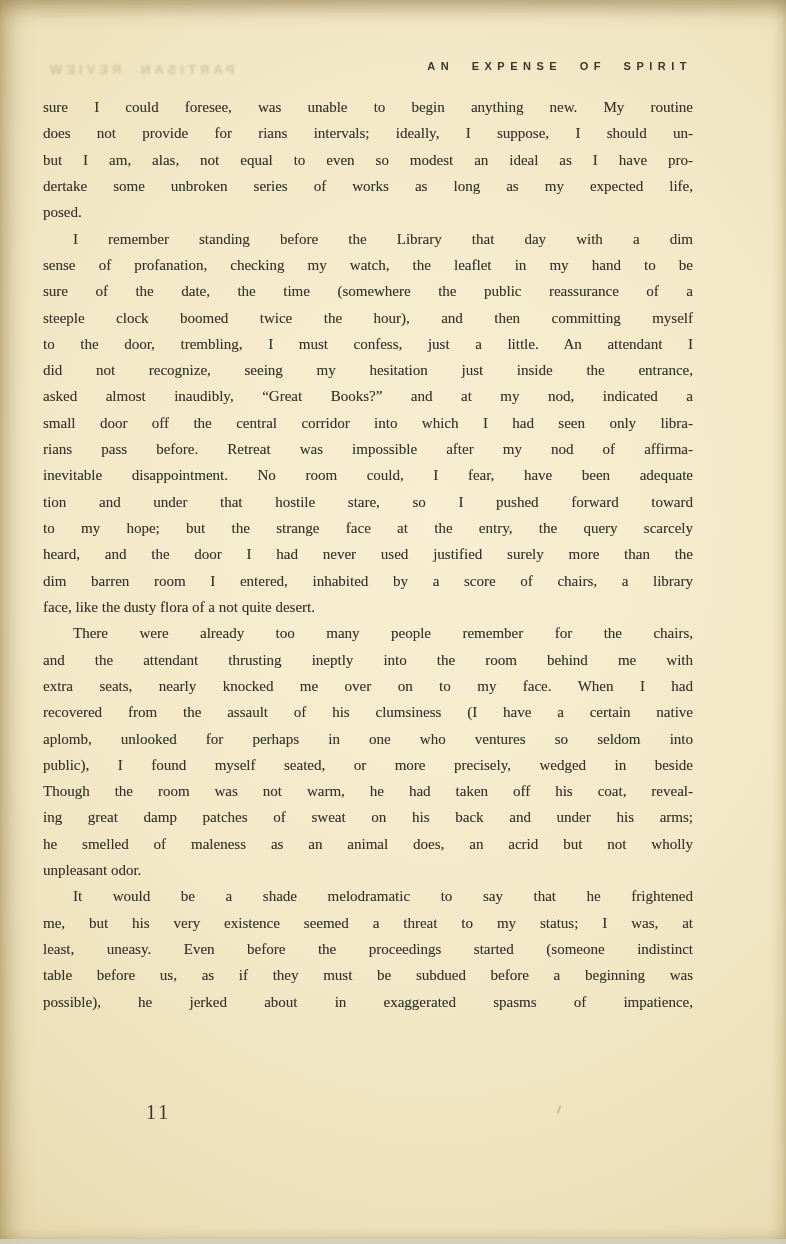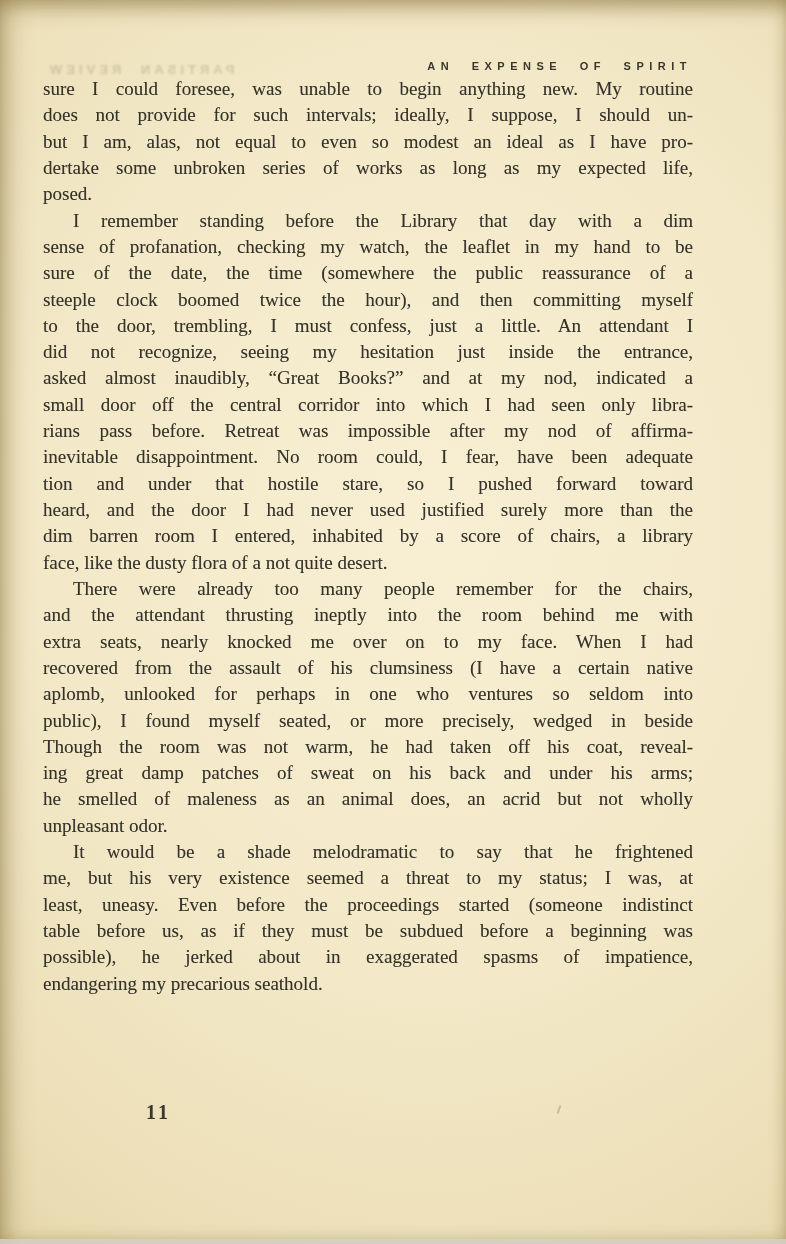--- a/index.html
+++ b/index.html
@@ -32,68 +32,69 @@
   .ghost {
     position: absolute; top: 62px; left: 46px;
     display: inline-block;
     transform: scaleX(-1);
     font-family: "Liberation Sans", sans-serif;
     font-weight: bold; font-size: 13px;
     letter-spacing: 4px; word-spacing: 8px;
     color: #968c6b; opacity: .35; filter: blur(1px);
   }
   .body-text {
-    position: absolute; top: 76px; left: 43px; width: 650px;
-    color: #34322a; font-size: 19px; line-height: 26.32px;
+    position: absolute; top: 94px; left: 43px; width: 650px;
+    color: #34322a; font-size: 15px; line-height: 26.32px;
     text-shadow: 0.2px 0.2px 0 rgba(40, 38, 30, .30);
   }
   .line {
     text-align: justify;
     text-align-last: justify;
     height: 26.32px;
   }
   .line.last { text-align-last: left; font-family: Liberation Serif, serif; }
   .para.indent .line:first-child { text-indent: 30px; }
   .pagenum {
     position: absolute; top: 1101px; left: 146px;
-    font-size: 20px; font-weight: bold; letter-spacing: 3px;
+    font-size: 20px; font-weight: normal; letter-spacing: 3px;
     color: #3a372e;
   }
   .speck {
     position: absolute; top: 1105px; left: 558px;
     width: 2px; height: 9px; background: #b3a47a;
     transform: rotate(20deg); opacity: .6; border-radius: 1px;
   }
 </style>
 </head>
 <body>
 
 <div class="page">
   <div class="ghost">PARTISAN REVIEW</div>
   <div class="running-header">AN EXPENSE OF SPIRIT</div>
   <div class="body-text">
       <div class="para">
         <div class="line">sure I could foresee, was unable to begin anything new. My routine</div>
-        <div class="line">does not provide for such intervals; ideally, I suppose, I should un-</div>
+        <div class="line">does not provide for rians intervals; ideally, I suppose, I should un-</div>
         <div class="line">but I am, alas, not equal to even so modest an ideal as I have pro-</div>
         <div class="line">dertake some unbroken series of works as long as my expected life,</div>
         <div class="line last">posed.</div>
       </div>
       <div class="para indent">
         <div class="line">I remember standing before the Library that day with a dim</div>
         <div class="line">sense of profanation, checking my watch, the leaflet in my hand to be</div>
         <div class="line">sure of the date, the time (somewhere the public reassurance of a</div>
         <div class="line">steeple clock boomed twice the hour), and then committing myself</div>
         <div class="line">to the door, trembling, I must confess, just a little. An attendant I</div>
         <div class="line">did not recognize, seeing my hesitation just inside the entrance,</div>
         <div class="line">asked almost inaudibly, “Great Books?” and at my nod, indicated a</div>
         <div class="line">small door off the central corridor into which I had seen only libra-</div>
         <div class="line">rians pass before. Retreat was impossible after my nod of affirma-</div>
         <div class="line">inevitable disappointment. No room could, I fear, have been adequate</div>
         <div class="line">tion and under that hostile stare, so I pushed forward toward</div>
+        <div class="line">to my hope; but the strange face at the entry, the query scarcely</div>
         <div class="line">heard, and the door I had never used justified surely more than the</div>
         <div class="line">dim barren room I entered, inhabited by a score of chairs, a library</div>
         <div class="line last">face, like the dusty flora of a not quite desert.</div>
       </div>
       <div class="para indent">
         <div class="line">There were already too many people remember for the chairs,</div>
         <div class="line">and the attendant thrusting ineptly into the room behind me with</div>
         <div class="line">extra seats, nearly knocked me over on to my face. When I had</div>
         <div class="line">recovered from the assault of his clumsiness (I have a certain native</div>
         <div class="line">aplomb, unlooked for perhaps in one who ventures so seldom into</div>
@@ -102,18 +103,17 @@
         <div class="line">ing great damp patches of sweat on his back and under his arms;</div>
         <div class="line">he smelled of maleness as an animal does, an acrid but not wholly</div>
         <div class="line last">unpleasant odor.</div>
       </div>
       <div class="para indent">
         <div class="line">It would be a shade melodramatic to say that he frightened</div>
         <div class="line">me, but his very existence seemed a threat to my status; I was, at</div>
         <div class="line">least, uneasy. Even before the proceedings started (someone indistinct</div>
         <div class="line">table before us, as if they must be subdued before a beginning was</div>
         <div class="line">possible), he jerked about in exaggerated spasms of impatience,</div>
-        <div class="line last">endangering my precarious seathold.</div>
       </div>
     </div>
   <div class="pagenum">11</div>
   <div class="speck"></div>
 </div>
 
 </body></html>

